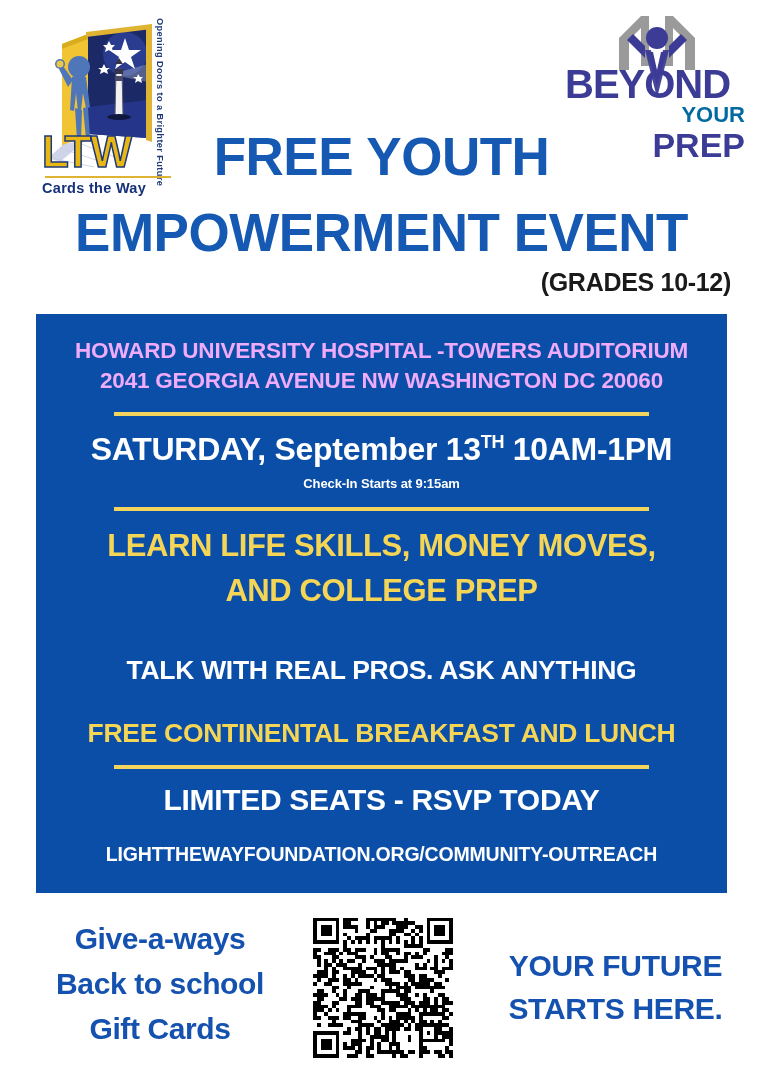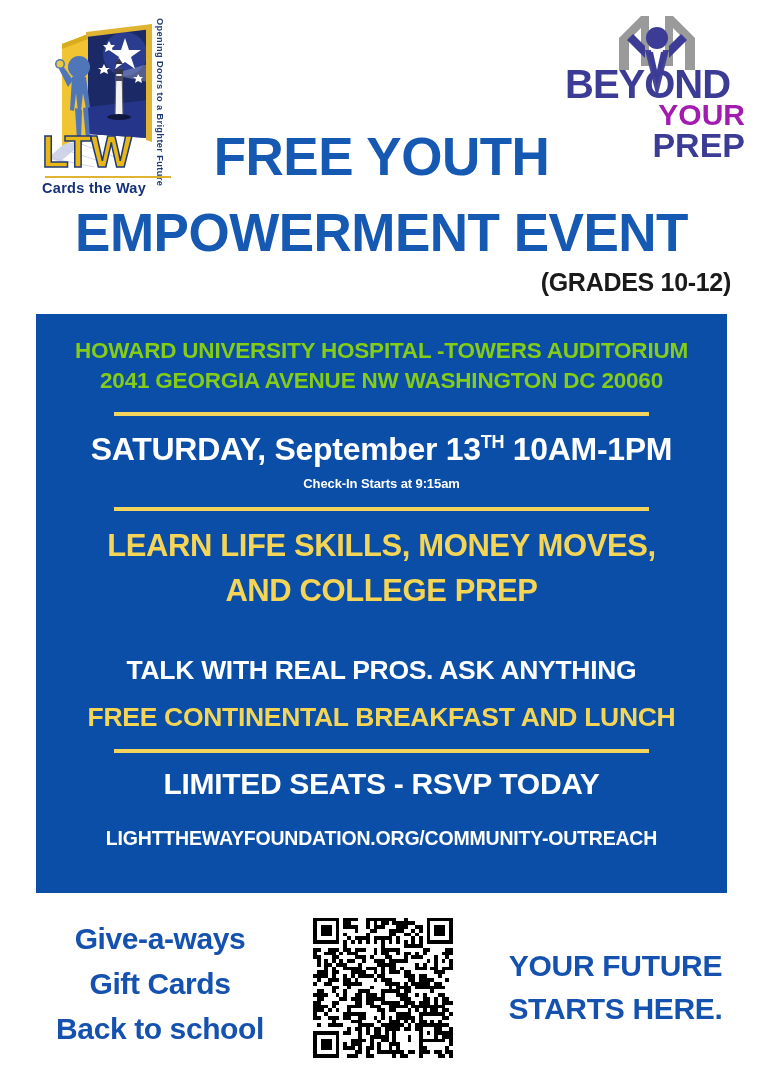--- a/index.html
+++ b/index.html
@@ -99,23 +99,23 @@
     font-weight: bold;
     color: #3c3c96;
     letter-spacing: -1px;
     line-height: 40px;
   }
   .byb-your {
     position: absolute;
     left: 0; top: 92px;
     width: 180px;
     text-align: right;
-    font-size: 30px;
-    font-weight: bold;
-    color: #a21caf;
+    font-size: 22px;
+    font-weight: bold;
+    color: #0369a1;
     letter-spacing: 0px;
     line-height: 30px;
   }
   .byb-block {
     position: absolute;
     left: 0; top: 120px;
     width: 180px;
     text-align: right;
     font-size: 34px;
     font-weight: bold;
@@ -165,21 +165,21 @@
     width: 691px;
     height: 579px;
     background: #0a4ea8;
     box-sizing: border-box;
     padding: 22px 20px 14px 20px;
     text-align: center;
   }
   .venue {
     font-size: 22.5px;
     font-weight: bold;
-    color: #84cc16;
+    color: #f0abfc;
     line-height: 30px;
     letter-spacing: -0.2px;
   }
   .divider {
     width: 535px;
     height: 4px;
     background: #f3d45c;
     margin: 16px auto 14px auto;
   }
   .date-line {
@@ -214,21 +214,21 @@
     font-weight: bold;
     color: #ffffff;
     letter-spacing: -0.3px;
     margin-top: 44px;
   }
   .breakfast {
     font-size: 26.5px;
     font-weight: bold;
     color: #f5d556;
     letter-spacing: -0.3px;
-    margin-top: 16px;
+    margin-top: 32px;
   }
   .rsvp {
     font-size: 30px;
     font-weight: bold;
     color: #ffffff;
     letter-spacing: -0.3px;
     margin-top: 4px;
   }
   .url {
     font-size: 19.5px;
@@ -395,22 +395,22 @@
 
   <div class="divider"></div>
 
   <div class="rsvp">LIMITED SEATS - RSVP TODAY</div>
   <div class="url">LIGHTTHEWAYFOUNDATION.ORG/COMMUNITY-OUTREACH</div>
 </div>
 
 <div class="bottom">
   <div class="giveaways">
     <div>Give-a-ways</div>
+    <div>Back to school</div>
     <div>Gift Cards</div>
-    <div>Back to school</div>
   </div>
 
   <div class="qr-wrap">
     <svg id="qr-svg" viewBox="0 0 37 37" shape-rendering="crispEdges" width="140" height="141">
         <rect width="37" height="37" fill="#ffffff"></rect>
         <path d="M0 0h1v1h-1zM1 0h1v1h-1zM2 0h1v1h-1zM3 0h1v1h-1zM4 0h1v1h-1zM5 0h1v1h-1zM6 0h1v1h-1zM8 0h1v1h-1zM9 0h1v1h-1zM10 0h1v1h-1zM11 0h1v1h-1zM14 0h1v1h-1zM15 0h1v1h-1zM16 0h1v1h-1zM17 0h1v1h-1zM18 0h1v1h-1zM19 0h1v1h-1zM20 0h1v1h-1zM21 0h1v1h-1zM24 0h1v1h-1zM30 0h1v1h-1zM31 0h1v1h-1zM32 0h1v1h-1zM33 0h1v1h-1zM34 0h1v1h-1zM35 0h1v1h-1zM36 0h1v1h-1zM0 1h1v1h-1zM6 1h1v1h-1zM8 1h1v1h-1zM9 1h1v1h-1zM14 1h1v1h-1zM16 1h1v1h-1zM18 1h1v1h-1zM19 1h1v1h-1zM21 1h1v1h-1zM22 1h1v1h-1zM23 1h1v1h-1zM24 1h1v1h-1zM25 1h1v1h-1zM26 1h1v1h-1zM30 1h1v1h-1zM36 1h1v1h-1zM0 2h1v1h-1zM2 2h1v1h-1zM3 2h1v1h-1zM4 2h1v1h-1zM6 2h1v1h-1zM8 2h1v1h-1zM9 2h1v1h-1zM10 2h1v1h-1zM11 2h1v1h-1zM14 2h1v1h-1zM16 2h1v1h-1zM17 2h1v1h-1zM18 2h1v1h-1zM22 2h1v1h-1zM23 2h1v1h-1zM24 2h1v1h-1zM27 2h1v1h-1zM28 2h1v1h-1zM30 2h1v1h-1zM32 2h1v1h-1zM33 2h1v1h-1zM34 2h1v1h-1zM36 2h1v1h-1zM0 3h1v1h-1zM2 3h1v1h-1zM3 3h1v1h-1zM4 3h1v1h-1zM6 3h1v1h-1zM11 3h1v1h-1zM15 3h1v1h-1zM16 3h1v1h-1zM20 3h1v1h-1zM21 3h1v1h-1zM22 3h1v1h-1zM23 3h1v1h-1zM26 3h1v1h-1zM28 3h1v1h-1zM30 3h1v1h-1zM32 3h1v1h-1zM33 3h1v1h-1zM34 3h1v1h-1zM36 3h1v1h-1zM0 4h1v1h-1zM2 4h1v1h-1zM3 4h1v1h-1zM4 4h1v1h-1zM6 4h1v1h-1zM8 4h1v1h-1zM14 4h1v1h-1zM20 4h1v1h-1zM21 4h1v1h-1zM24 4h1v1h-1zM25 4h1v1h-1zM27 4h1v1h-1zM30 4h1v1h-1zM32 4h1v1h-1zM33 4h1v1h-1zM34 4h1v1h-1zM36 4h1v1h-1zM0 5h1v1h-1zM6 5h1v1h-1zM9 5h1v1h-1zM11 5h1v1h-1zM12 5h1v1h-1zM13 5h1v1h-1zM14 5h1v1h-1zM16 5h1v1h-1zM17 5h1v1h-1zM18 5h1v1h-1zM19 5h1v1h-1zM20 5h1v1h-1zM22 5h1v1h-1zM26 5h1v1h-1zM28 5h1v1h-1zM30 5h1v1h-1zM36 5h1v1h-1zM0 6h1v1h-1zM1 6h1v1h-1zM2 6h1v1h-1zM3 6h1v1h-1zM4 6h1v1h-1zM5 6h1v1h-1zM6 6h1v1h-1zM8 6h1v1h-1zM10 6h1v1h-1zM12 6h1v1h-1zM14 6h1v1h-1zM16 6h1v1h-1zM18 6h1v1h-1zM20 6h1v1h-1zM22 6h1v1h-1zM24 6h1v1h-1zM26 6h1v1h-1zM28 6h1v1h-1zM30 6h1v1h-1zM31 6h1v1h-1zM32 6h1v1h-1zM33 6h1v1h-1zM34 6h1v1h-1zM35 6h1v1h-1zM36 6h1v1h-1zM8 7h1v1h-1zM18 7h1v1h-1zM24 7h1v1h-1zM25 7h1v1h-1zM26 7h1v1h-1zM27 7h1v1h-1zM28 7h1v1h-1zM0 8h1v1h-1zM1 8h1v1h-1zM4 8h1v1h-1zM5 8h1v1h-1zM6 8h1v1h-1zM8 8h1v1h-1zM9 8h1v1h-1zM11 8h1v1h-1zM12 8h1v1h-1zM13 8h1v1h-1zM16 8h1v1h-1zM18 8h1v1h-1zM19 8h1v1h-1zM20 8h1v1h-1zM21 8h1v1h-1zM22 8h1v1h-1zM29 8h1v1h-1zM30 8h1v1h-1zM35 8h1v1h-1zM36 8h1v1h-1zM0 9h1v1h-1zM3 9h1v1h-1zM4 9h1v1h-1zM5 9h1v1h-1zM7 9h1v1h-1zM9 9h1v1h-1zM10 9h1v1h-1zM11 9h1v1h-1zM16 9h1v1h-1zM18 9h1v1h-1zM19 9h1v1h-1zM22 9h1v1h-1zM24 9h1v1h-1zM25 9h1v1h-1zM27 9h1v1h-1zM29 9h1v1h-1zM34 9h1v1h-1zM35 9h1v1h-1zM36 9h1v1h-1zM0 10h1v1h-1zM1 10h1v1h-1zM5 10h1v1h-1zM6 10h1v1h-1zM11 10h1v1h-1zM12 10h1v1h-1zM13 10h1v1h-1zM15 10h1v1h-1zM19 10h1v1h-1zM20 10h1v1h-1zM24 10h1v1h-1zM26 10h1v1h-1zM27 10h1v1h-1zM28 10h1v1h-1zM32 10h1v1h-1zM35 10h1v1h-1zM1 11h1v1h-1zM3 11h1v1h-1zM5 11h1v1h-1zM7 11h1v1h-1zM9 11h1v1h-1zM10 11h1v1h-1zM13 11h1v1h-1zM16 11h1v1h-1zM17 11h1v1h-1zM18 11h1v1h-1zM20 11h1v1h-1zM21 11h1v1h-1zM22 11h1v1h-1zM23 11h1v1h-1zM24 11h1v1h-1zM30 11h1v1h-1zM32 11h1v1h-1zM34 11h1v1h-1zM36 11h1v1h-1zM1 12h1v1h-1zM3 12h1v1h-1zM4 12h1v1h-1zM6 12h1v1h-1zM7 12h1v1h-1zM8 12h1v1h-1zM12 12h1v1h-1zM17 12h1v1h-1zM18 12h1v1h-1zM19 12h1v1h-1zM20 12h1v1h-1zM21 12h1v1h-1zM27 12h1v1h-1zM29 12h1v1h-1zM32 12h1v1h-1zM36 12h1v1h-1zM3 13h1v1h-1zM5 13h1v1h-1zM8 13h1v1h-1zM9 13h1v1h-1zM10 13h1v1h-1zM11 13h1v1h-1zM12 13h1v1h-1zM14 13h1v1h-1zM15 13h1v1h-1zM16 13h1v1h-1zM18 13h1v1h-1zM20 13h1v1h-1zM21 13h1v1h-1zM23 13h1v1h-1zM27 13h1v1h-1zM28 13h1v1h-1zM29 13h1v1h-1zM31 13h1v1h-1zM32 13h1v1h-1zM34 13h1v1h-1zM35 13h1v1h-1zM36 13h1v1h-1zM1 14h1v1h-1zM2 14h1v1h-1zM3 14h1v1h-1zM5 14h1v1h-1zM6 14h1v1h-1zM10 14h1v1h-1zM11 14h1v1h-1zM12 14h1v1h-1zM13 14h1v1h-1zM16 14h1v1h-1zM18 14h1v1h-1zM20 14h1v1h-1zM21 14h1v1h-1zM22 14h1v1h-1zM24 14h1v1h-1zM25 14h1v1h-1zM32 14h1v1h-1zM33 14h1v1h-1zM34 14h1v1h-1zM0 15h1v1h-1zM1 15h1v1h-1zM2 15h1v1h-1zM3 15h1v1h-1zM5 15h1v1h-1zM8 15h1v1h-1zM10 15h1v1h-1zM12 15h1v1h-1zM13 15h1v1h-1zM14 15h1v1h-1zM15 15h1v1h-1zM17 15h1v1h-1zM18 15h1v1h-1zM24 15h1v1h-1zM25 15h1v1h-1zM26 15h1v1h-1zM28 15h1v1h-1zM29 15h1v1h-1zM33 15h1v1h-1zM1 16h1v1h-1zM4 16h1v1h-1zM5 16h1v1h-1zM6 16h1v1h-1zM8 16h1v1h-1zM9 16h1v1h-1zM11 16h1v1h-1zM16 16h1v1h-1zM18 16h1v1h-1zM19 16h1v1h-1zM20 16h1v1h-1zM25 16h1v1h-1zM26 16h1v1h-1zM28 16h1v1h-1zM29 16h1v1h-1zM30 16h1v1h-1zM31 16h1v1h-1zM35 16h1v1h-1zM0 17h1v1h-1zM3 17h1v1h-1zM4 17h1v1h-1zM8 17h1v1h-1zM9 17h1v1h-1zM10 17h1v1h-1zM11 17h1v1h-1zM12 17h1v1h-1zM19 17h1v1h-1zM20 17h1v1h-1zM21 17h1v1h-1zM22 17h1v1h-1zM24 17h1v1h-1zM26 17h1v1h-1zM27 17h1v1h-1zM28 17h1v1h-1zM29 17h1v1h-1zM30 17h1v1h-1zM32 17h1v1h-1zM33 17h1v1h-1zM5 18h1v1h-1zM6 18h1v1h-1zM9 18h1v1h-1zM15 18h1v1h-1zM20 18h1v1h-1zM22 18h1v1h-1zM23 18h1v1h-1zM24 18h1v1h-1zM25 18h1v1h-1zM27 18h1v1h-1zM28 18h1v1h-1zM29 18h1v1h-1zM30 18h1v1h-1zM31 18h1v1h-1zM32 18h1v1h-1zM33 18h1v1h-1zM34 18h1v1h-1zM1 19h1v1h-1zM2 19h1v1h-1zM5 19h1v1h-1zM8 19h1v1h-1zM12 19h1v1h-1zM13 19h1v1h-1zM14 19h1v1h-1zM18 19h1v1h-1zM19 19h1v1h-1zM20 19h1v1h-1zM21 19h1v1h-1zM22 19h1v1h-1zM24 19h1v1h-1zM25 19h1v1h-1zM31 19h1v1h-1zM0 20h1v1h-1zM1 20h1v1h-1zM2 20h1v1h-1zM3 20h1v1h-1zM6 20h1v1h-1zM8 20h1v1h-1zM11 20h1v1h-1zM12 20h1v1h-1zM14 20h1v1h-1zM15 20h1v1h-1zM16 20h1v1h-1zM18 20h1v1h-1zM22 20h1v1h-1zM23 20h1v1h-1zM24 20h1v1h-1zM27 20h1v1h-1zM29 20h1v1h-1zM33 20h1v1h-1zM34 20h1v1h-1zM1 21h1v1h-1zM2 21h1v1h-1zM7 21h1v1h-1zM8 21h1v1h-1zM10 21h1v1h-1zM11 21h1v1h-1zM12 21h1v1h-1zM14 21h1v1h-1zM15 21h1v1h-1zM16 21h1v1h-1zM17 21h1v1h-1zM18 21h1v1h-1zM23 21h1v1h-1zM24 21h1v1h-1zM25 21h1v1h-1zM29 21h1v1h-1zM30 21h1v1h-1zM32 21h1v1h-1zM34 21h1v1h-1zM35 21h1v1h-1zM0 22h1v1h-1zM1 22h1v1h-1zM5 22h1v1h-1zM6 22h1v1h-1zM11 22h1v1h-1zM12 22h1v1h-1zM14 22h1v1h-1zM15 22h1v1h-1zM18 22h1v1h-1zM19 22h1v1h-1zM20 22h1v1h-1zM21 22h1v1h-1zM22 22h1v1h-1zM24 22h1v1h-1zM25 22h1v1h-1zM26 22h1v1h-1zM28 22h1v1h-1zM29 22h1v1h-1zM30 22h1v1h-1zM32 22h1v1h-1zM34 22h1v1h-1zM35 22h1v1h-1zM36 22h1v1h-1zM0 23h1v1h-1zM1 23h1v1h-1zM2 23h1v1h-1zM3 23h1v1h-1zM5 23h1v1h-1zM9 23h1v1h-1zM10 23h1v1h-1zM11 23h1v1h-1zM12 23h1v1h-1zM15 23h1v1h-1zM16 23h1v1h-1zM17 23h1v1h-1zM20 23h1v1h-1zM21 23h1v1h-1zM22 23h1v1h-1zM23 23h1v1h-1zM24 23h1v1h-1zM26 23h1v1h-1zM27 23h1v1h-1zM28 23h1v1h-1zM29 23h1v1h-1zM30 23h1v1h-1zM31 23h1v1h-1zM32 23h1v1h-1zM33 23h1v1h-1zM34 23h1v1h-1zM0 24h1v1h-1zM1 24h1v1h-1zM2 24h1v1h-1zM4 24h1v1h-1zM6 24h1v1h-1zM9 24h1v1h-1zM17 24h1v1h-1zM18 24h1v1h-1zM20 24h1v1h-1zM21 24h1v1h-1zM25 24h1v1h-1zM27 24h1v1h-1zM29 24h1v1h-1zM31 24h1v1h-1zM32 24h1v1h-1zM34 24h1v1h-1zM35 24h1v1h-1zM0 25h1v1h-1zM3 25h1v1h-1zM8 25h1v1h-1zM9 25h1v1h-1zM10 25h1v1h-1zM11 25h1v1h-1zM12 25h1v1h-1zM13 25h1v1h-1zM18 25h1v1h-1zM22 25h1v1h-1zM23 25h1v1h-1zM24 25h1v1h-1zM25 25h1v1h-1zM28 25h1v1h-1zM29 25h1v1h-1zM30 25h1v1h-1zM31 25h1v1h-1zM32 25h1v1h-1zM33 25h1v1h-1zM34 25h1v1h-1zM36 25h1v1h-1zM0 26h1v1h-1zM1 26h1v1h-1zM4 26h1v1h-1zM5 26h1v1h-1zM6 26h1v1h-1zM8 26h1v1h-1zM9 26h1v1h-1zM12 26h1v1h-1zM13 26h1v1h-1zM16 26h1v1h-1zM18 26h1v1h-1zM20 26h1v1h-1zM22 26h1v1h-1zM23 26h1v1h-1zM24 26h1v1h-1zM25 26h1v1h-1zM26 26h1v1h-1zM28 26h1v1h-1zM34 26h1v1h-1zM35 26h1v1h-1zM5 27h1v1h-1zM10 27h1v1h-1zM11 27h1v1h-1zM12 27h1v1h-1zM17 27h1v1h-1zM20 27h1v1h-1zM21 27h1v1h-1zM22 27h1v1h-1zM24 27h1v1h-1zM26 27h1v1h-1zM28 27h1v1h-1zM29 27h1v1h-1zM31 27h1v1h-1zM33 27h1v1h-1zM1 28h1v1h-1zM4 28h1v1h-1zM5 28h1v1h-1zM6 28h1v1h-1zM7 28h1v1h-1zM12 28h1v1h-1zM13 28h1v1h-1zM14 28h1v1h-1zM15 28h1v1h-1zM18 28h1v1h-1zM19 28h1v1h-1zM20 28h1v1h-1zM21 28h1v1h-1zM22 28h1v1h-1zM23 28h1v1h-1zM25 28h1v1h-1zM27 28h1v1h-1zM28 28h1v1h-1zM29 28h1v1h-1zM30 28h1v1h-1zM31 28h1v1h-1zM32 28h1v1h-1zM33 28h1v1h-1zM34 28h1v1h-1zM35 28h1v1h-1zM9 29h1v1h-1zM11 29h1v1h-1zM12 29h1v1h-1zM14 29h1v1h-1zM16 29h1v1h-1zM17 29h1v1h-1zM19 29h1v1h-1zM20 29h1v1h-1zM21 29h1v1h-1zM22 29h1v1h-1zM24 29h1v1h-1zM25 29h1v1h-1zM27 29h1v1h-1zM28 29h1v1h-1zM32 29h1v1h-1zM33 29h1v1h-1zM36 29h1v1h-1zM0 30h1v1h-1zM1 30h1v1h-1zM2 30h1v1h-1zM3 30h1v1h-1zM4 30h1v1h-1zM5 30h1v1h-1zM6 30h1v1h-1zM8 30h1v1h-1zM9 30h1v1h-1zM12 30h1v1h-1zM14 30h1v1h-1zM16 30h1v1h-1zM17 30h1v1h-1zM19 30h1v1h-1zM21 30h1v1h-1zM28 30h1v1h-1zM30 30h1v1h-1zM32 30h1v1h-1zM33 30h1v1h-1zM34 30h1v1h-1zM35 30h1v1h-1zM36 30h1v1h-1zM0 31h1v1h-1zM6 31h1v1h-1zM12 31h1v1h-1zM15 31h1v1h-1zM16 31h1v1h-1zM17 31h1v1h-1zM18 31h1v1h-1zM19 31h1v1h-1zM21 31h1v1h-1zM25 31h1v1h-1zM28 31h1v1h-1zM32 31h1v1h-1zM34 31h1v1h-1zM35 31h1v1h-1zM36 31h1v1h-1zM0 32h1v1h-1zM2 32h1v1h-1zM3 32h1v1h-1zM4 32h1v1h-1zM6 32h1v1h-1zM10 32h1v1h-1zM11 32h1v1h-1zM12 32h1v1h-1zM13 32h1v1h-1zM15 32h1v1h-1zM18 32h1v1h-1zM19 32h1v1h-1zM21 32h1v1h-1zM25 32h1v1h-1zM28 32h1v1h-1zM29 32h1v1h-1zM30 32h1v1h-1zM31 32h1v1h-1zM32 32h1v1h-1zM33 32h1v1h-1zM34 32h1v1h-1zM36 32h1v1h-1zM0 33h1v1h-1zM2 33h1v1h-1zM3 33h1v1h-1zM4 33h1v1h-1zM6 33h1v1h-1zM8 33h1v1h-1zM10 33h1v1h-1zM11 33h1v1h-1zM12 33h1v1h-1zM15 33h1v1h-1zM17 33h1v1h-1zM20 33h1v1h-1zM21 33h1v1h-1zM22 33h1v1h-1zM28 33h1v1h-1zM36 33h1v1h-1zM0 34h1v1h-1zM2 34h1v1h-1zM3 34h1v1h-1zM4 34h1v1h-1zM6 34h1v1h-1zM8 34h1v1h-1zM9 34h1v1h-1zM10 34h1v1h-1zM12 34h1v1h-1zM14 34h1v1h-1zM15 34h1v1h-1zM17 34h1v1h-1zM20 34h1v1h-1zM22 34h1v1h-1zM28 34h1v1h-1zM29 34h1v1h-1zM35 34h1v1h-1zM0 35h1v1h-1zM6 35h1v1h-1zM11 35h1v1h-1zM12 35h1v1h-1zM14 35h1v1h-1zM17 35h1v1h-1zM18 35h1v1h-1zM19 35h1v1h-1zM20 35h1v1h-1zM21 35h1v1h-1zM22 35h1v1h-1zM23 35h1v1h-1zM25 35h1v1h-1zM26 35h1v1h-1zM28 35h1v1h-1zM29 35h1v1h-1zM30 35h1v1h-1zM32 35h1v1h-1zM33 35h1v1h-1zM35 35h1v1h-1zM36 35h1v1h-1zM0 36h1v1h-1zM1 36h1v1h-1zM2 36h1v1h-1zM3 36h1v1h-1zM4 36h1v1h-1zM5 36h1v1h-1zM6 36h1v1h-1zM9 36h1v1h-1zM10 36h1v1h-1zM11 36h1v1h-1zM14 36h1v1h-1zM15 36h1v1h-1zM21 36h1v1h-1zM23 36h1v1h-1zM24 36h1v1h-1zM28 36h1v1h-1zM33 36h1v1h-1zM34 36h1v1h-1zM36 36h1v1h-1z" fill="#000000"></path>
       </svg>
   </div>
 
   <div class="future">

